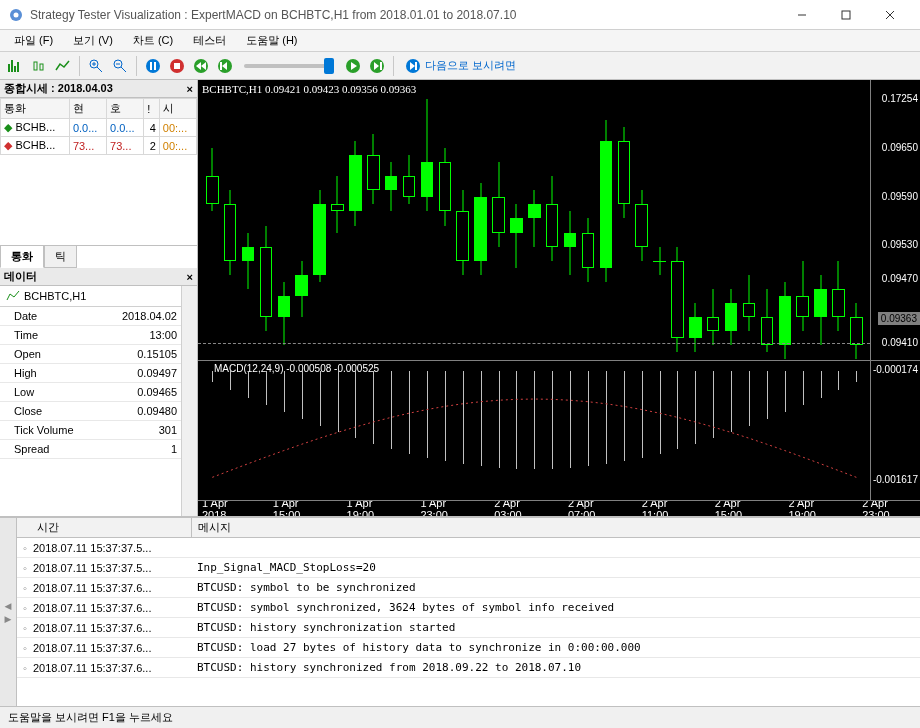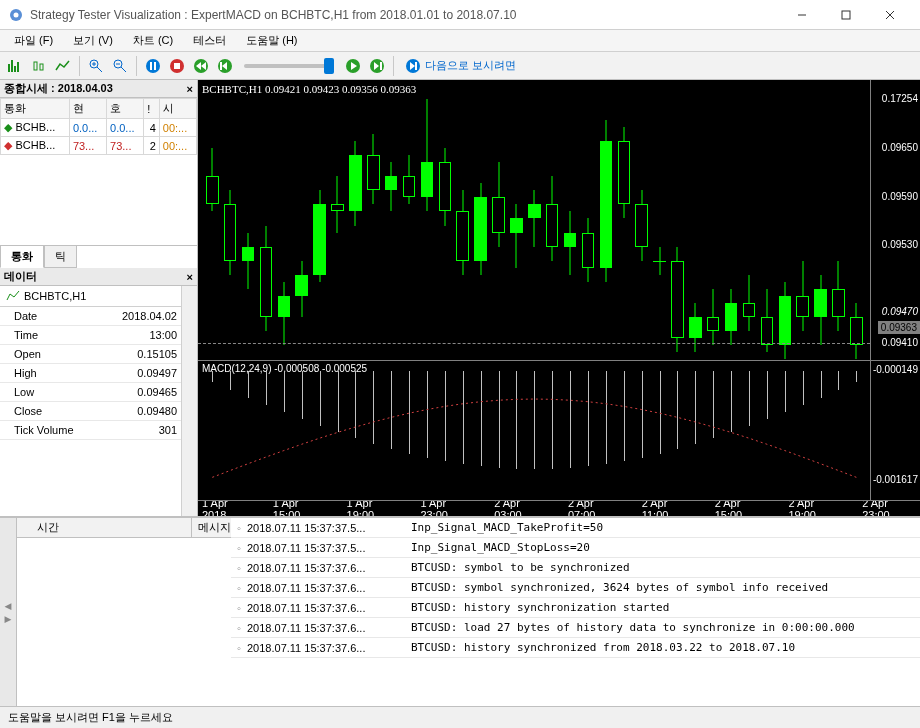--- a/index.html
+++ b/index.html
@@ -39,23 +39,23 @@
 .data-row { display: flex; border-bottom: 1px solid #e8e8e8; height: 19px; align-items: center; }
 .data-row .k { width: 86px; padding-left: 14px; }
 .data-row .v { flex: 1; text-align: right; padding-right: 20px; }
 .right { flex: 1; display: flex; flex-direction: column; background: #fff; }
 .chart-area { flex: 1; background: #000; position: relative; overflow: hidden; }
 .chart-label { position: absolute; top: 3px; left: 4px; color: #fff; font-size: 11px; font-family: Tahoma; }
 .yaxis { position: absolute; right: 0; top: 0; width: 50px; height: 100%; background: #000; border-left: 1px solid #808080; }
 .ytick { position: absolute; right: 2px; color: #fff; font-size: 10px; transform: translateY(-50%); }
 .price-tag { position: absolute; right: 0; padding: 1px 3px; background: #808080; color: #000; font-size: 10px; }
 .macd-area { height: 140px; background: #000; border-top: 1px solid #808080; position: relative; }
-.macd-label { position: absolute; top: 2px; left: 4px; color: #fff; font-size: 10px; }
+.macd-label { position: absolute; top: 2px; left: 16px; color: #fff; font-size: 10px; }
 .xaxis { height: 16px; background: #000; color: #fff; font-size: 9px; display: flex; align-items: center; padding: 0 4px; gap: 20px; overflow: hidden; border-top: 1px solid #808080; }
-.log-panel { height: 190px; background: #fff; border-top: 2px solid #c0c0c0; display: flex; }
+.log-panel { height: 190px; background: #fff; border-top: 2px solid #c0c0c0; display: flex; flex-direction: column; }
 .log-header { display: flex; border-bottom: 1px solid #c0c0c0; background: #f2f2f2; height: 20px; align-items: center; }
 .log-header .col1 { width: 175px; padding-left: 20px; border-right: 1px solid #c0c0c0; height: 100%; display: flex; align-items: center; }
 .log-header .col2 { flex: 1; padding-left: 6px; height: 100%; display: flex; align-items: center; }
 .log-rows { flex: 1; overflow: auto; }
 .log-row { display: flex; border-bottom: 1px solid #e8e8e8; height: 20px; align-items: center; }
 .log-row .bullet { width: 16px; text-align: center; color: #888; }
 .log-row .c1 { width: 160px; font-size: 11px; }
 .log-row .c2 { flex: 1; font-family: "Consolas", monospace; font-size: 11px; padding-left: 4px; }
 .log-tabs { display: flex; border-top: 1px solid #c0c0c0; padding-left: 20px; background: #f0f0f0; }
 .log-tab { padding: 3px 10px; border: 1px solid #c0c0c0; border-bottom: none; margin-right: -1px; background: #e8e8e8; font-size: 11px; color: #888; }
@@ -271,36 +271,40 @@
             <div class="v">0.09465</div>
           </div>
           <div class="data-row">
             <div class="k">Close</div>
             <div class="v">0.09480</div>
           </div>
           <div class="data-row">
             <div class="k">Tick Volume</div>
             <div class="v">301</div>
           </div>
+          <div class="data-row">
+            <div class="k">Spread</div>
+            <div class="v">1</div>
+          </div>
         </div>
       <div class="scrollbar-v"></div>
     </div>
   </div>
 
   <div class="right">
     <div class="chart-area" id="price-chart">
       <div class="chart-label">BCHBTC,H1 0.09421 0.09423 0.09356 0.09363</div>
       <div class="yaxis" id="yaxis">
           <div class="ytick" style="top: 18px;">0.17254</div>
           <div class="ytick" style="top: 66.8px;">0.09650</div>
           <div class="ytick" style="top: 115.6px;">0.09590</div>
           <div class="ytick" style="top: 164.4px;">0.09530</div>
-          <div class="ytick" style="top: 231px; font-style: italic;">0.09470</div>
+          <div class="ytick" style="top: 198px;">0.09470</div>
           <div class="ytick" style="top: 262px;">0.09410</div>
-          <div class="price-tag" style="top: 232px; margin-top: 9px;">0.09363</div>
+          <div class="price-tag" style="top: 232px;">0.09363</div>
         </div>
     <div class="candle down" style="left: 8px; width: 12.5243px; top: 68.2162px; height: 63.2432px;">
           <div class="wick" style="top:0;height:63.24324324324317px"></div>
           <div class="body" style="top:28.108108108107956px;height:28.108108108107984px"></div>
         </div>
         <div class="candle down" style="left: 25.8919px; width: 12.5243px; top: 110.378px; height: 84.3243px;">
           <div class="wick" style="top:0;height:84.32432432432392px"></div>
           <div class="body" style="top:14.054054054053495px;height:56.21621621621691px"></div>
         </div>
         <div class="candle" style="left: 43.7838px; width: 12.5243px; top: 152.541px; height: 56.2162px;">
@@ -441,21 +445,21 @@
         </div>
         <div class="candle down" style="left: 652.108px; width: 12.5243px; top: 222.811px; height: 56.2162px;">
           <div class="wick" style="top:0;height:56.216216216216935px"></div>
           <div class="body" style="top:14.054054054054461px;height:28.108108108107956px"></div>
         </div>
         <div style="position: absolute; left: 0px; right: 50px; top: 262.865px; border-top: 1px dashed rgb(136, 136, 136);"></div>
       </div>
     <div class="macd-area" id="macd-chart">
       <div class="macd-label">MACD(12,24,9) -0.000508 -0.000525</div>
       <div class="yaxis" id="macd-yaxis">
-          <div class="ytick" style="top: 8px;">-0.000149</div>
+          <div class="ytick" style="top: 8px;">-0.000174</div>
           <div class="ytick" style="top: 118px;">-0.001617</div>
         </div>
     <div style="position: absolute; left: 14.2622px; width: 1px; background: rgb(192, 192, 192); top: 10px; height: 11.4px;"></div>
         <div style="position: absolute; left: 32.1541px; width: 1px; background: rgb(192, 192, 192); top: 10px; height: 18.9825px;"></div>
         <div style="position: absolute; left: 50.0459px; width: 1px; background: rgb(192, 192, 192); top: 10px; height: 26.5074px;"></div>
         <div style="position: absolute; left: 67.9378px; width: 1px; background: rgb(192, 192, 192); top: 10px; height: 33.9173px;"></div>
         <div style="position: absolute; left: 85.8297px; width: 1px; background: rgb(192, 192, 192); top: 10px; height: 41.1558px;"></div>
         <div style="position: absolute; left: 103.722px; width: 1px; background: rgb(192, 192, 192); top: 10px; height: 48.1678px;"></div>
         <div style="position: absolute; left: 121.614px; width: 1px; background: rgb(192, 192, 192); top: 10px; height: 54.9px;"></div>
         <div style="position: absolute; left: 139.505px; width: 1px; background: rgb(192, 192, 192); top: 10px; height: 61.3011px;"></div>
@@ -511,21 +515,20 @@
   <div class="leftband">◀ ▶</div>
   <div class="log-panel" style="flex:1; border-top:none;">
     <div class="log-header">
       <div class="col1">시간</div>
       <div class="col2">메시지</div>
     </div>
     <div class="log-rows" id="log-rows">
         <div class="log-row">
           <div class="bullet">◦</div>
           <div class="c1">2018.07.11 15:37:37.5...</div>
-          <div class="c2">Inp_Signal_MACD_TakeProfit=50</div>
         </div>
         <div class="log-row">
           <div class="bullet">◦</div>
           <div class="c1">2018.07.11 15:37:37.5...</div>
           <div class="c2">Inp_Signal_MACD_StopLoss=20</div>
         </div>
         <div class="log-row">
           <div class="bullet">◦</div>
           <div class="c1">2018.07.11 15:37:37.6...</div>
           <div class="c2">BTCUSD: symbol to be synchronized</div>
@@ -541,21 +544,21 @@
           <div class="c2">BTCUSD: history synchronization started</div>
         </div>
         <div class="log-row">
           <div class="bullet">◦</div>
           <div class="c1">2018.07.11 15:37:37.6...</div>
           <div class="c2">BTCUSD: load 27 bytes of history data to synchronize in 0:00:00.000</div>
         </div>
         <div class="log-row">
           <div class="bullet">◦</div>
           <div class="c1">2018.07.11 15:37:37.6...</div>
-          <div class="c2">BTCUSD: history synchronized from 2018.03.22 to 2018.07.10</div>
+          <div class="c2">BTCUSD: history synchronized from 2018.09.22 to 2018.07.10</div>
         </div>
       </div>
   </div>
 </div>
 
 <div class="statusbar">
   <span>도움말을 보시려면 F1을 누르세요</span>
 </div>
 
 </body></html>

